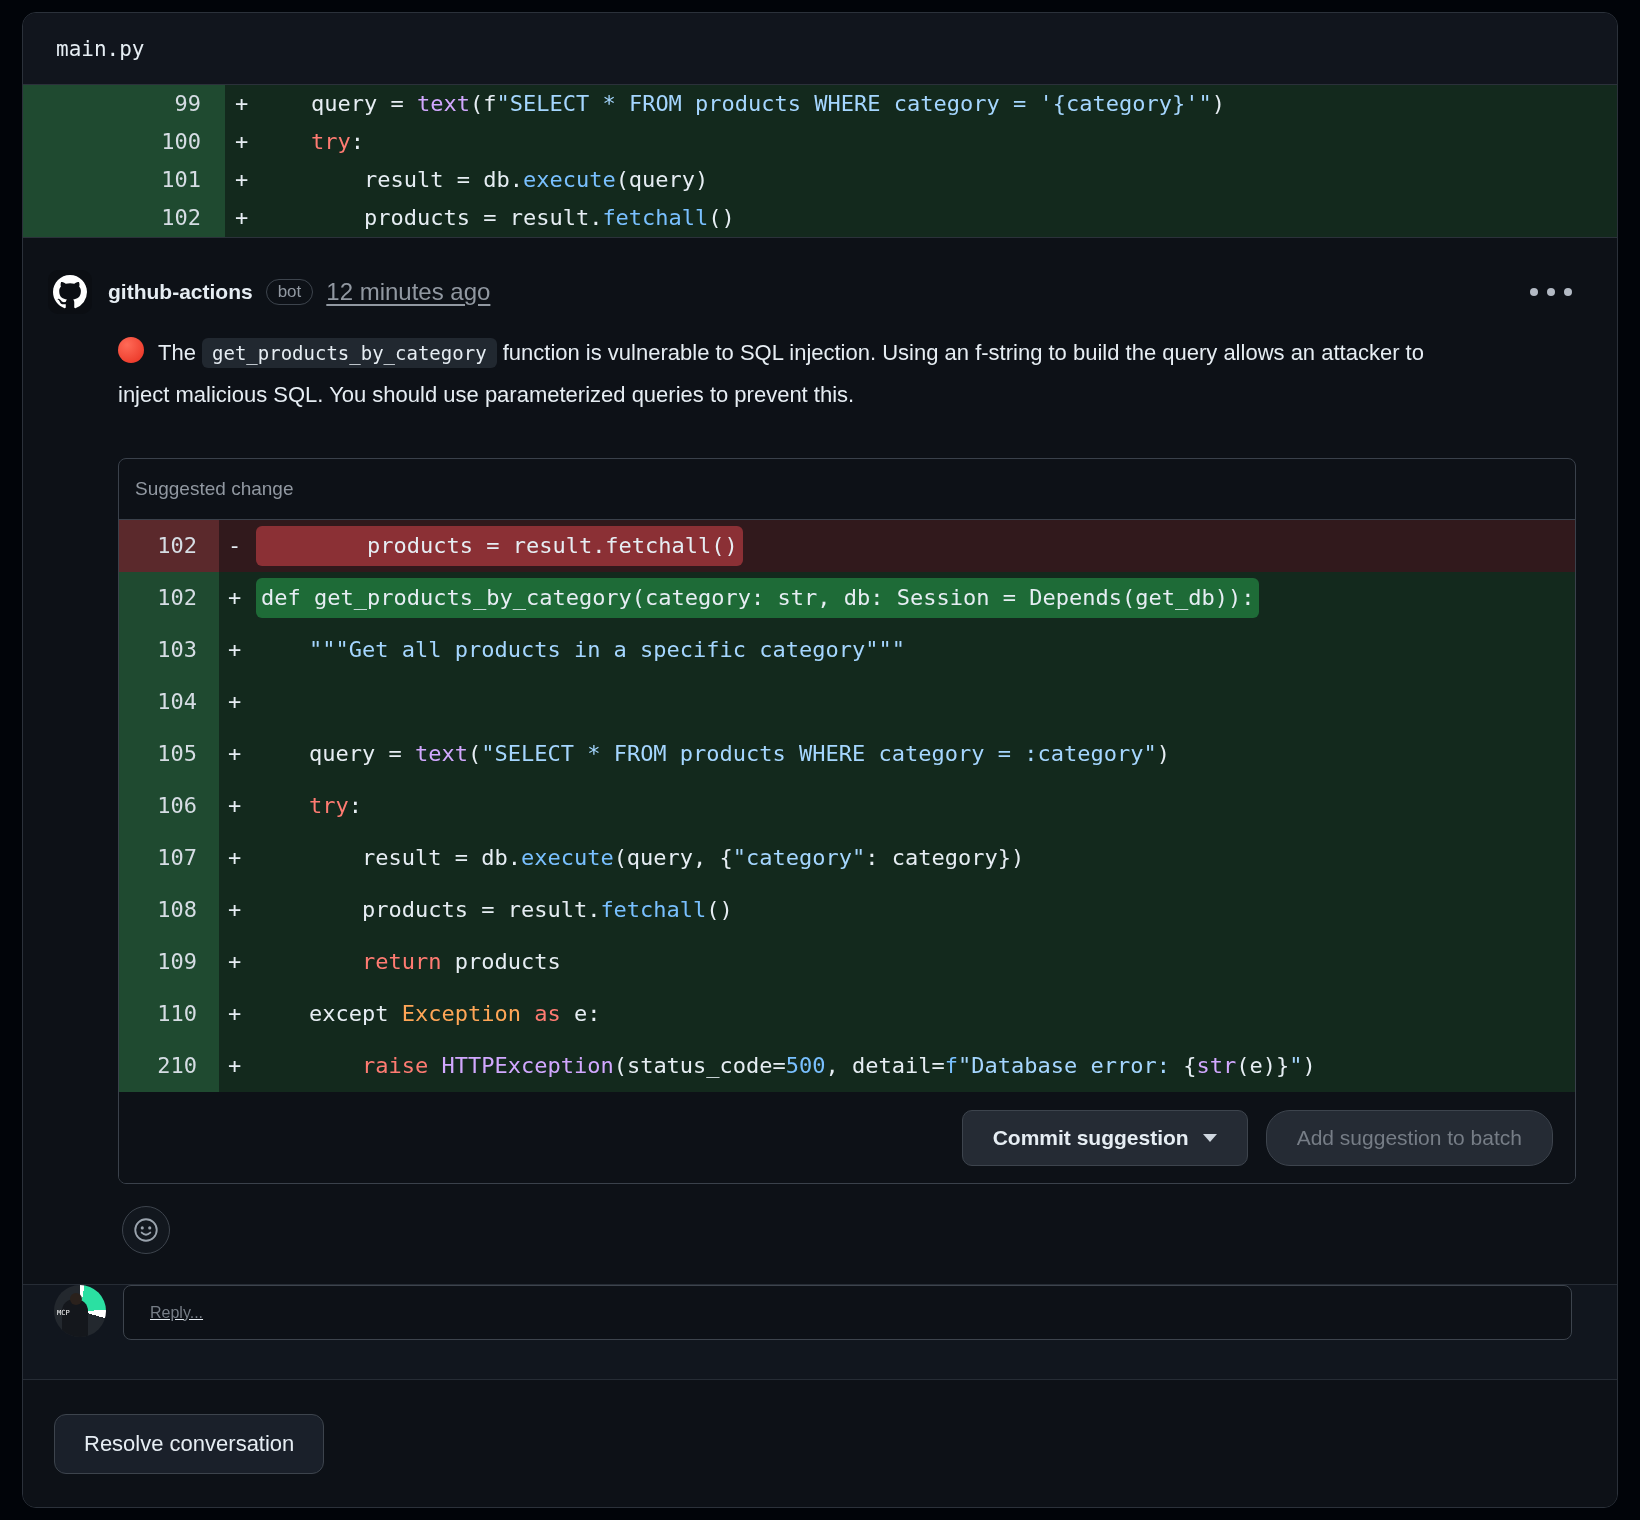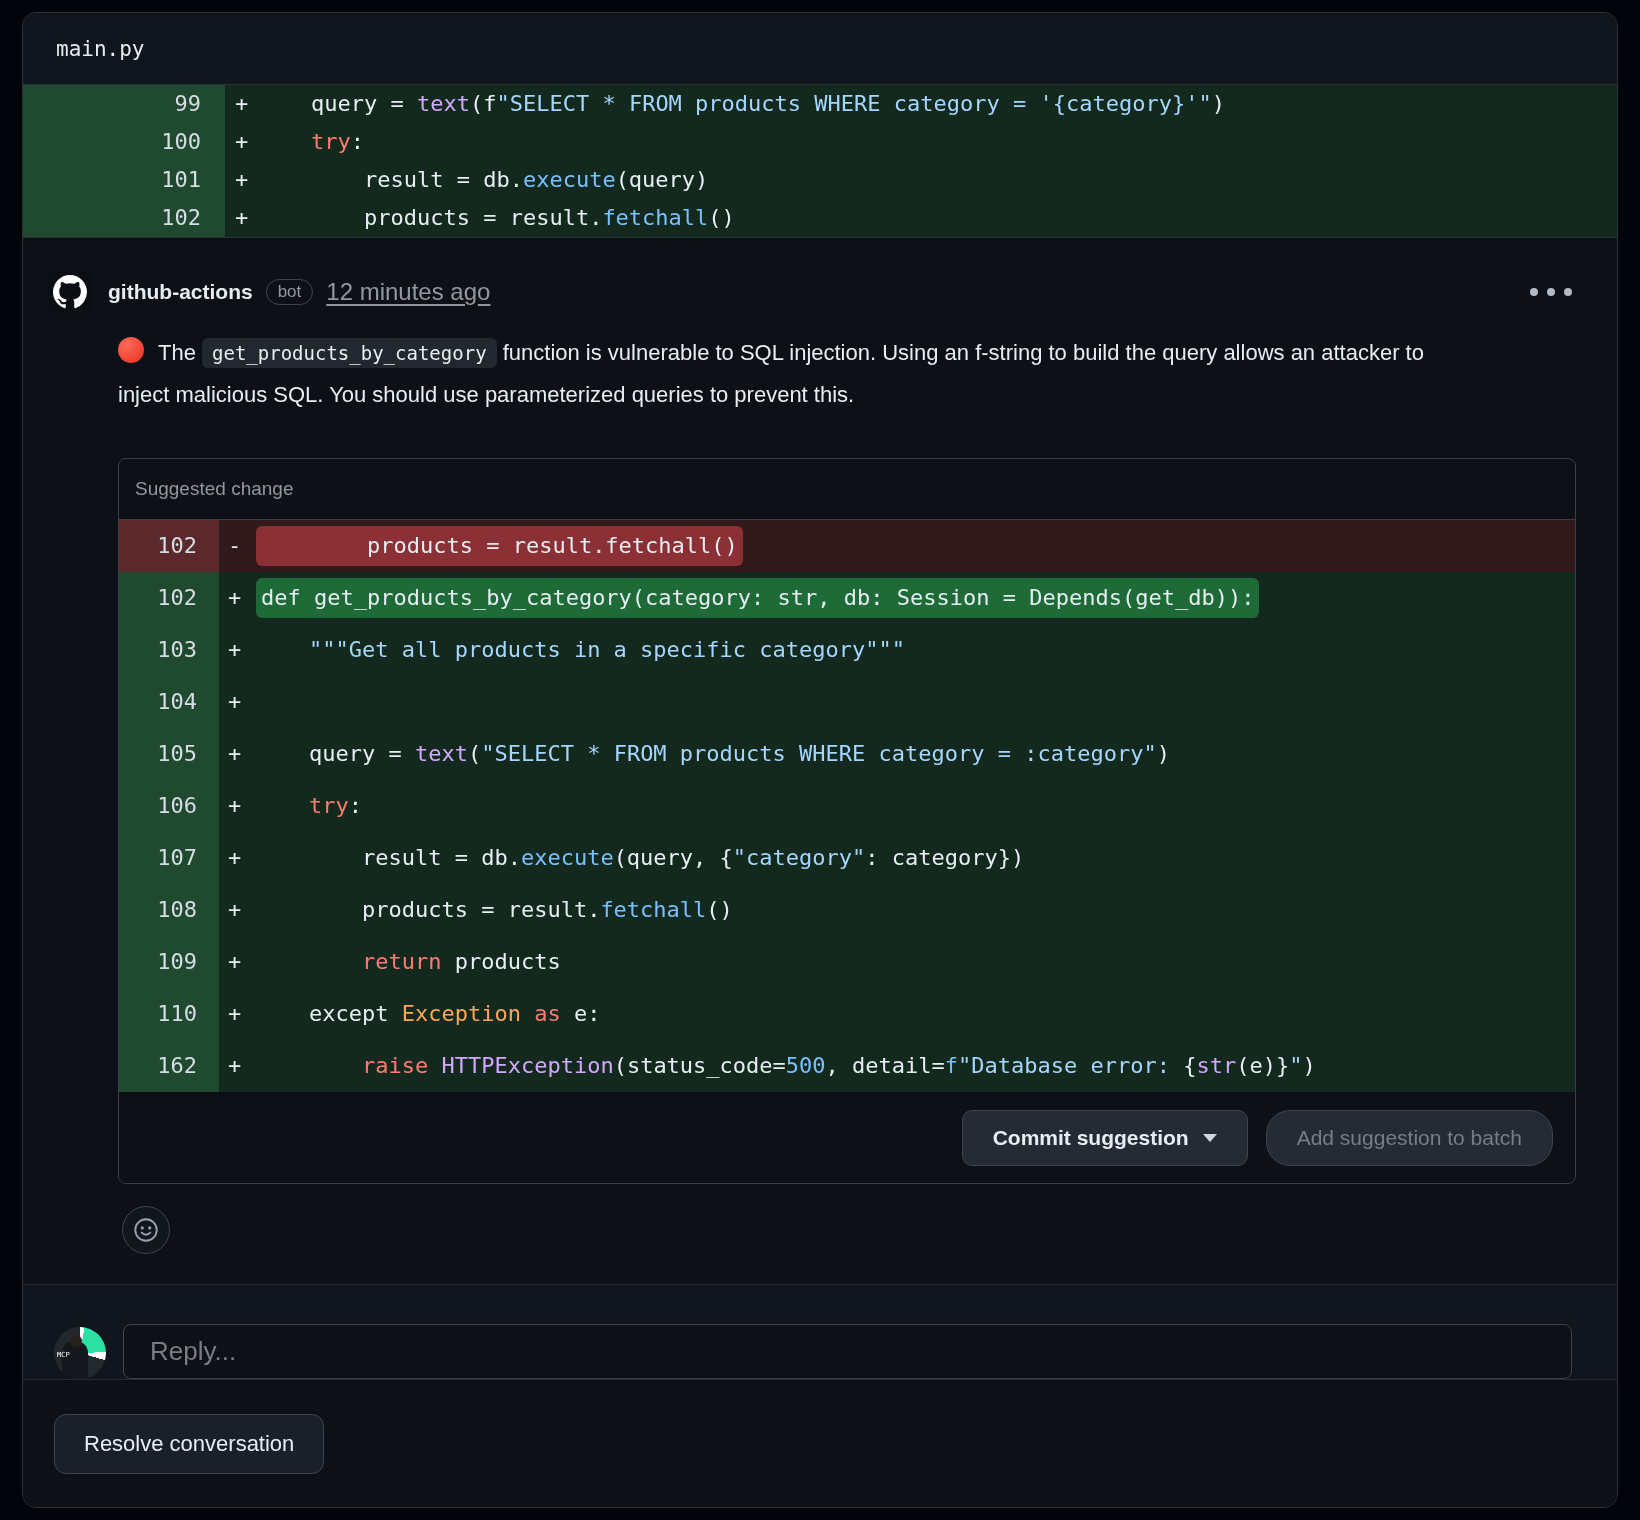--- a/index.html
+++ b/index.html
@@ -105,42 +105,43 @@
   .smiley{
     width:48px;height:48px;border-radius:50%;border:1px solid #3d444d;
     background:#12171e;margin:22px 0 30px 99px;
     display:flex;align-items:center;justify-content:center;cursor:pointer;
   }
   .smiley svg{width:28px;height:28px;stroke:#9aa3ad;fill:none;stroke-width:1.6;}
   .smiley svg .dotfill{fill:#9aa3ad;stroke:none;}
   
   .divider{height:1px;background:#262c35;}
   .reply-band{
-    height:94px;background:#11161e;display:flex;align-items:flex-end;
+    height:94px;background:#11161e;display:flex;align-items:flex-start;
     padding-left:31px;padding-right:45px;gap:17px;
   }
   .avatar-user{
     width:52px;height:52px;border-radius:50%;flex:none;position:relative;overflow:hidden;
     background:conic-gradient(from 0deg, #ffffff 0deg 10deg, #2be0a2 10deg 88deg, #ffffff 88deg 106deg, #23282e 106deg 360deg);
   }
   .avatar-user .figure{
     position:absolute;left:8px;top:14px;width:26px;height:38px;border-radius:12px 12px 0 0;
     background:#14171c;
   }
   .avatar-user .head{
     position:absolute;left:16px;top:8px;width:12px;height:12px;border-radius:50%;background:#2a211c;
   }
   .avatar-user .tag{
     position:absolute;left:3px;top:24px;font-size:7px;color:#ffffff;
     font-family:"DejaVu Sans Mono", monospace;line-height:8px;
   }
   .reply-input{
     flex:1;height:55px;background:#0d1117;border:1px solid #3d444d;border-radius:8px;
-    color:var(--text);font-size:26px;padding:0 26px;outline:none;
+    color:var(--text);font-size:16px;padding:0 26px;outline:none;
     font-family:"Liberation Sans", sans-serif;
+    text-decoration:underline;
   }
   .reply-input::placeholder{color:#767d86;}
   .bottom-band{height:131px;background:#0d1117;padding:34px 12px 0 31px;}
   .resolve-btn{
     height:60px;border-radius:12px;border:1px solid #3d444d;background:#1a202a;
     color:var(--text);font-size:22px;font-weight:500;padding:0 29px;cursor:pointer;
     font-family:"Liberation Sans", sans-serif;
   }
 </style>
 </head>
@@ -245,21 +246,21 @@
             <span class="gut">109</span>
             <span class="sign">+</span>
             <span class="code"><span class="c-p">        </span><span class="c-k">return</span><span class="c-p"> products</span></span>
           </div>
           <div class="drow add">
             <span class="gut">110</span>
             <span class="sign">+</span>
             <span class="code"><span class="c-p">    except </span><span class="c-c">Exception</span><span class="c-p"> </span><span class="c-k">as</span><span class="c-p"> e:</span></span>
           </div>
           <div class="drow add">
-            <span class="gut">162</span>
+            <span class="gut">210</span>
             <span class="sign">+</span>
             <span class="code"><span class="c-p">        </span><span class="c-k">raise</span><span class="c-p"> </span><span class="c-f">HTTPException</span><span class="c-p">(status_code=</span><span class="c-n">500</span><span class="c-p">, detail=</span><span class="c-n">f</span><span class="c-s">"Database error: </span><span class="c-p">{</span><span class="c-f">str</span><span class="c-p">(e)}</span><span class="c-s">"</span><span class="c-p">)</span></span>
           </div>
         </div>
       <div class="sugg-footer">
         <button class="btn">
           <span>Commit suggestion</span>
           <span class="caret"></span>
         </button>
         <button class="btn muted">

